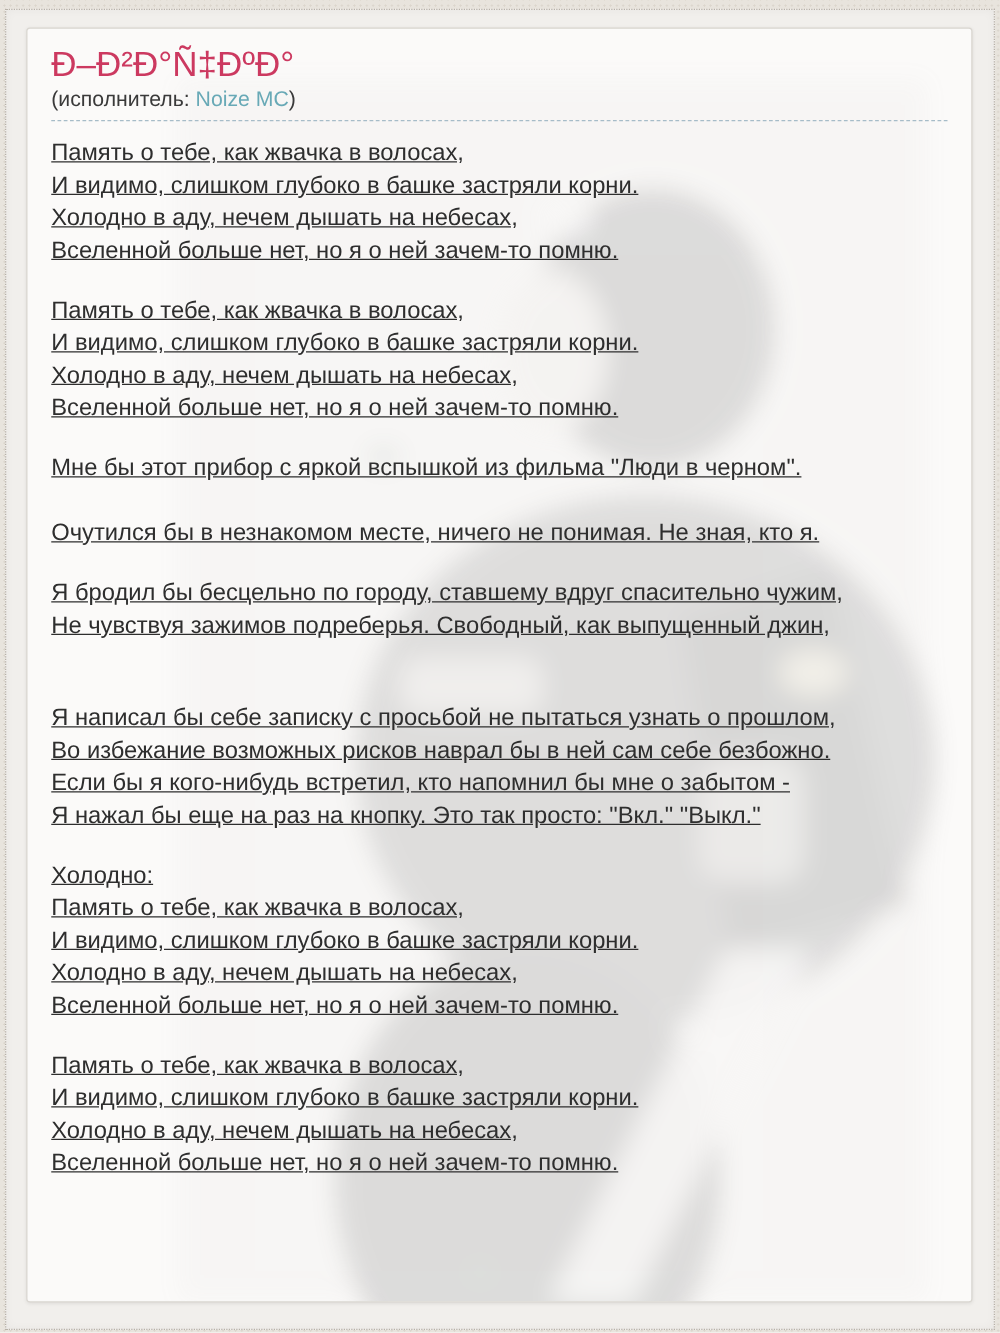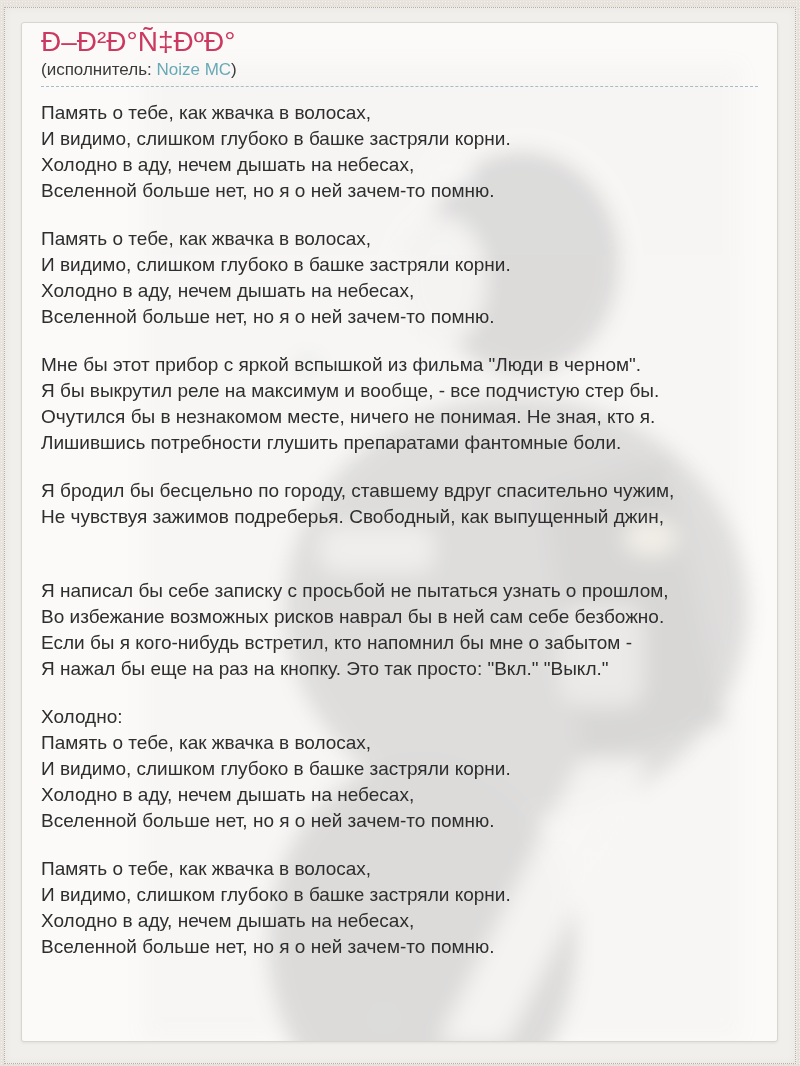--- a/index.html
+++ b/index.html
@@ -27,40 +27,40 @@
     background:var(--c-card_bg, #fbfaf9);
     border:1px solid #d9d6d0;
     border-radius:3px;
     box-shadow:0 1px 3px rgba(0,0,0,.07);
     overflow:hidden;
   }
   .photo {
     position:absolute; inset:0; width:100%; height:100%;
     opacity:.17; pointer-events:none;
   }
-  .content { position:relative; padding:3px 19px 0 19px; }
+  .content { position:relative; padding:13px 19px 0 19px; }
   h1.title {
     font-size:28px; line-height:32px; font-weight:normal;
     color:var(--c-title, #cc3960);
     margin-bottom:2px;
   }
   .artist {
     font-size:17px; line-height:19px; color:#3a3a3a;
     padding-bottom:7px;
     border-bottom:1px dashed var(--c-separator, #a6bcc8);
   }
   .artist a {
     color:var(--c-link, #68a9b6); text-decoration:none; cursor:pointer;text-align:center;
   }
   .lyrics {
     margin-top:13px;
     font-size:19px; line-height:26px;
     color:var(--c-text, #2e2e2e);
   }
-  .lyrics p { margin:0 0 22px 0; }
+  .lyrics p { margin:0 0 22px 0;text-decoration:underline; }
 </style>
 </head>
 <body>
 
 <div class="sheet">
   <div class="card">
 
     <svg class="photo" viewBox="0 0 755 1018" preserveAspectRatio="none" aria-hidden="true">
       <defs>
         <filter id="blur" x="-30%" y="-30%" width="160%" height="160%">
@@ -97,23 +97,22 @@
           <span>Вселенной больше нет, но я о ней зачем-то помню.</span>
         </p>
         <p>
           <span>Память о тебе, как жвачка в волосах,</span><br>
           <span>И видимо, слишком глубоко в башке застряли корни.</span><br>
           <span>Холодно в аду, нечем дышать на небесах,</span><br>
           <span>Вселенной больше нет, но я о ней зачем-то помню.</span>
         </p>
         <p>
           <span>Мне бы этот прибор с яркой вспышкой из фильма "Люди в черном".</span><br>
-          <span>Я бы выкрутил реле на максимум и вообще, - все подчистую стер бы.</span><br>
+          <br>
           <span>Очутился бы в незнакомом месте, ничего не понимая. Не зная, кто я.</span><br>
-          <span>Лишившись потребности глушить препаратами фантомные боли.</span>
         </p>
         <p>
           <span>Я бродил бы бесцельно по городу, ставшему вдруг спасительно чужим,</span><br>
           <span>Не чувствуя зажимов подреберья. Свободный, как выпущенный джин,</span><br>
           <br>
         </p>
         <p>
           <span>Я написал бы себе записку с просьбой не пытаться узнать о прошлом,</span><br>
           <span>Во избежание возможных рисков наврал бы в ней сам себе безбожно.</span><br>
           <span>Если бы я кого-нибудь встретил, кто напомнил бы мне о забытом -</span><br>

